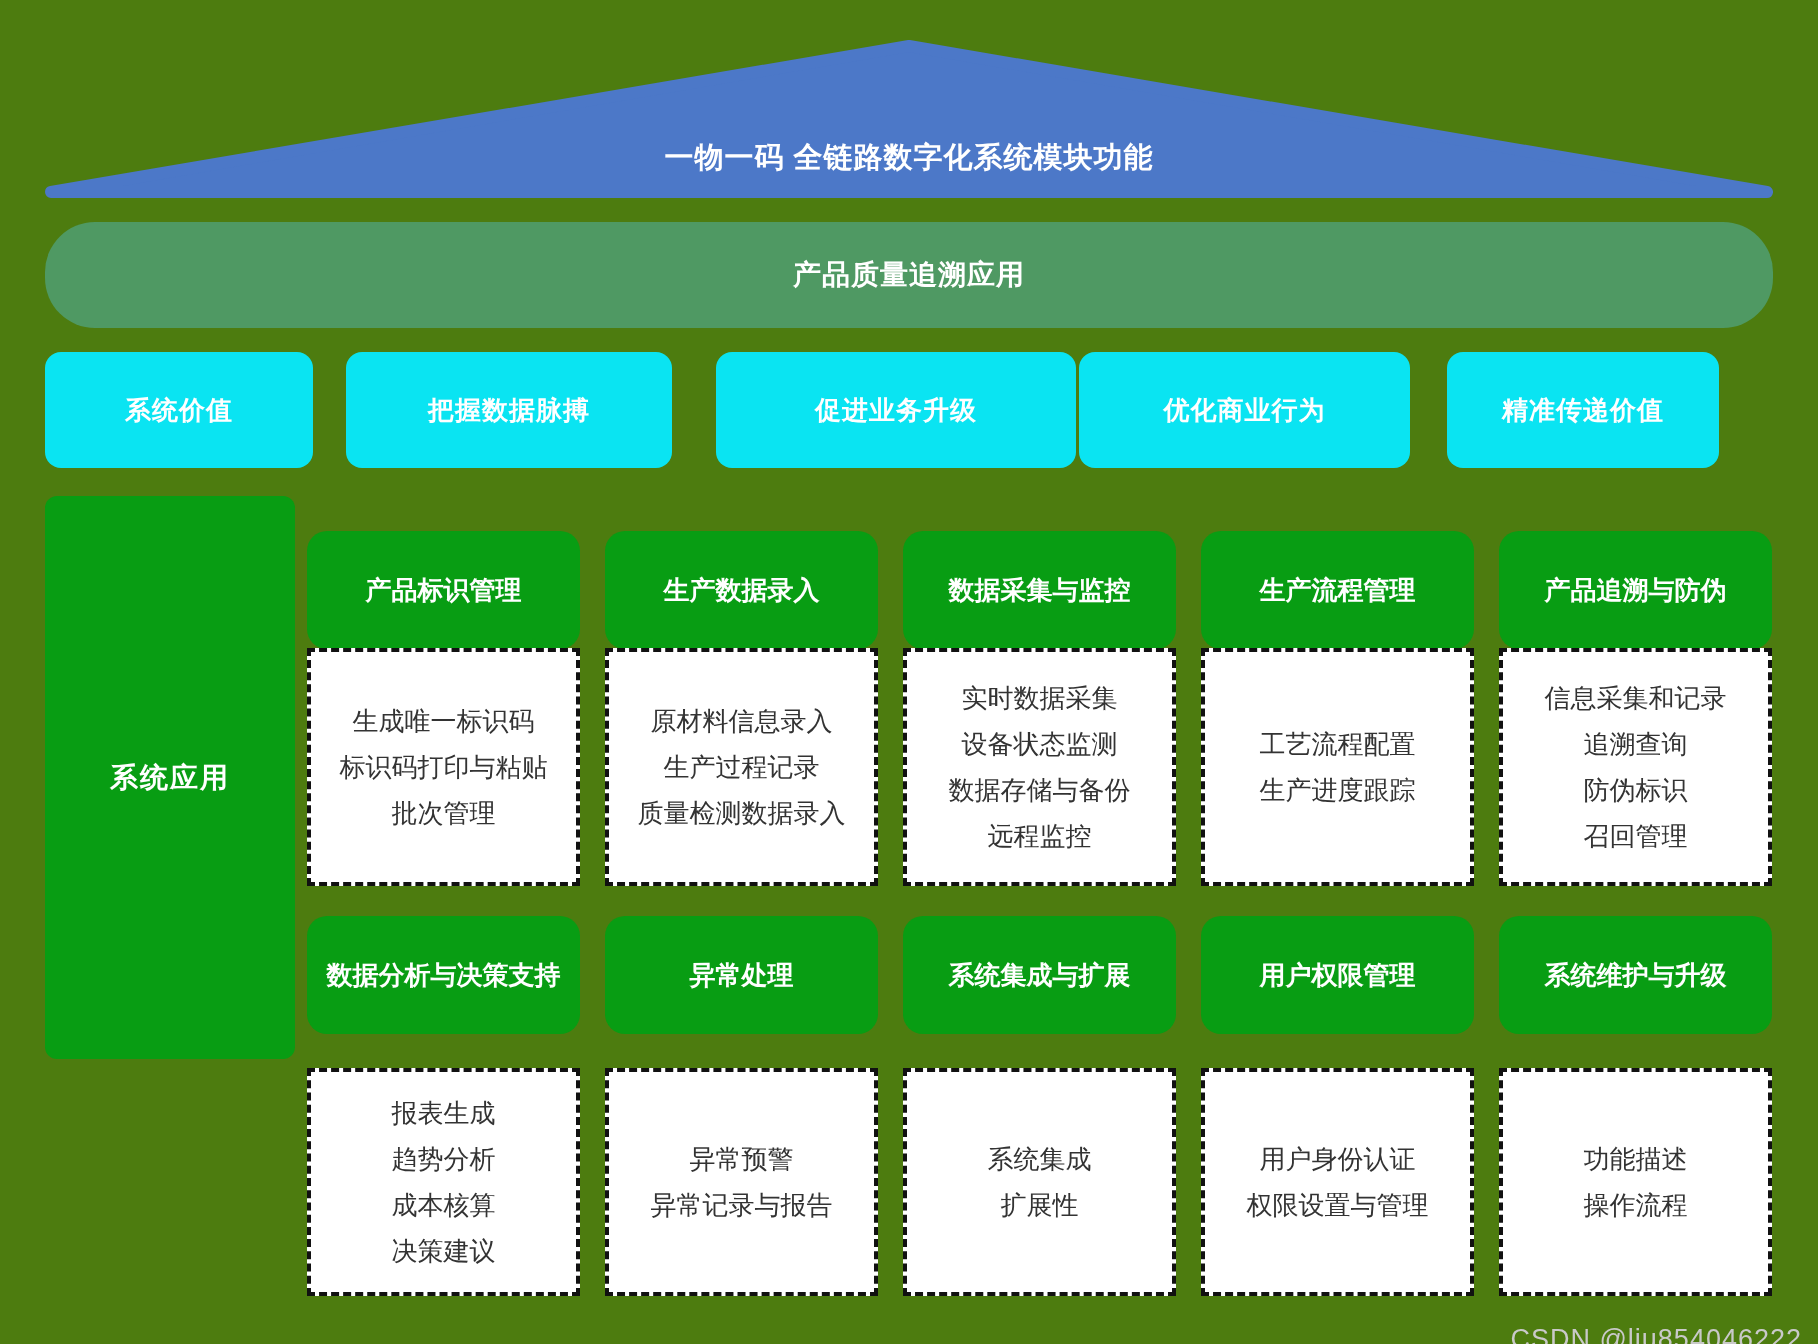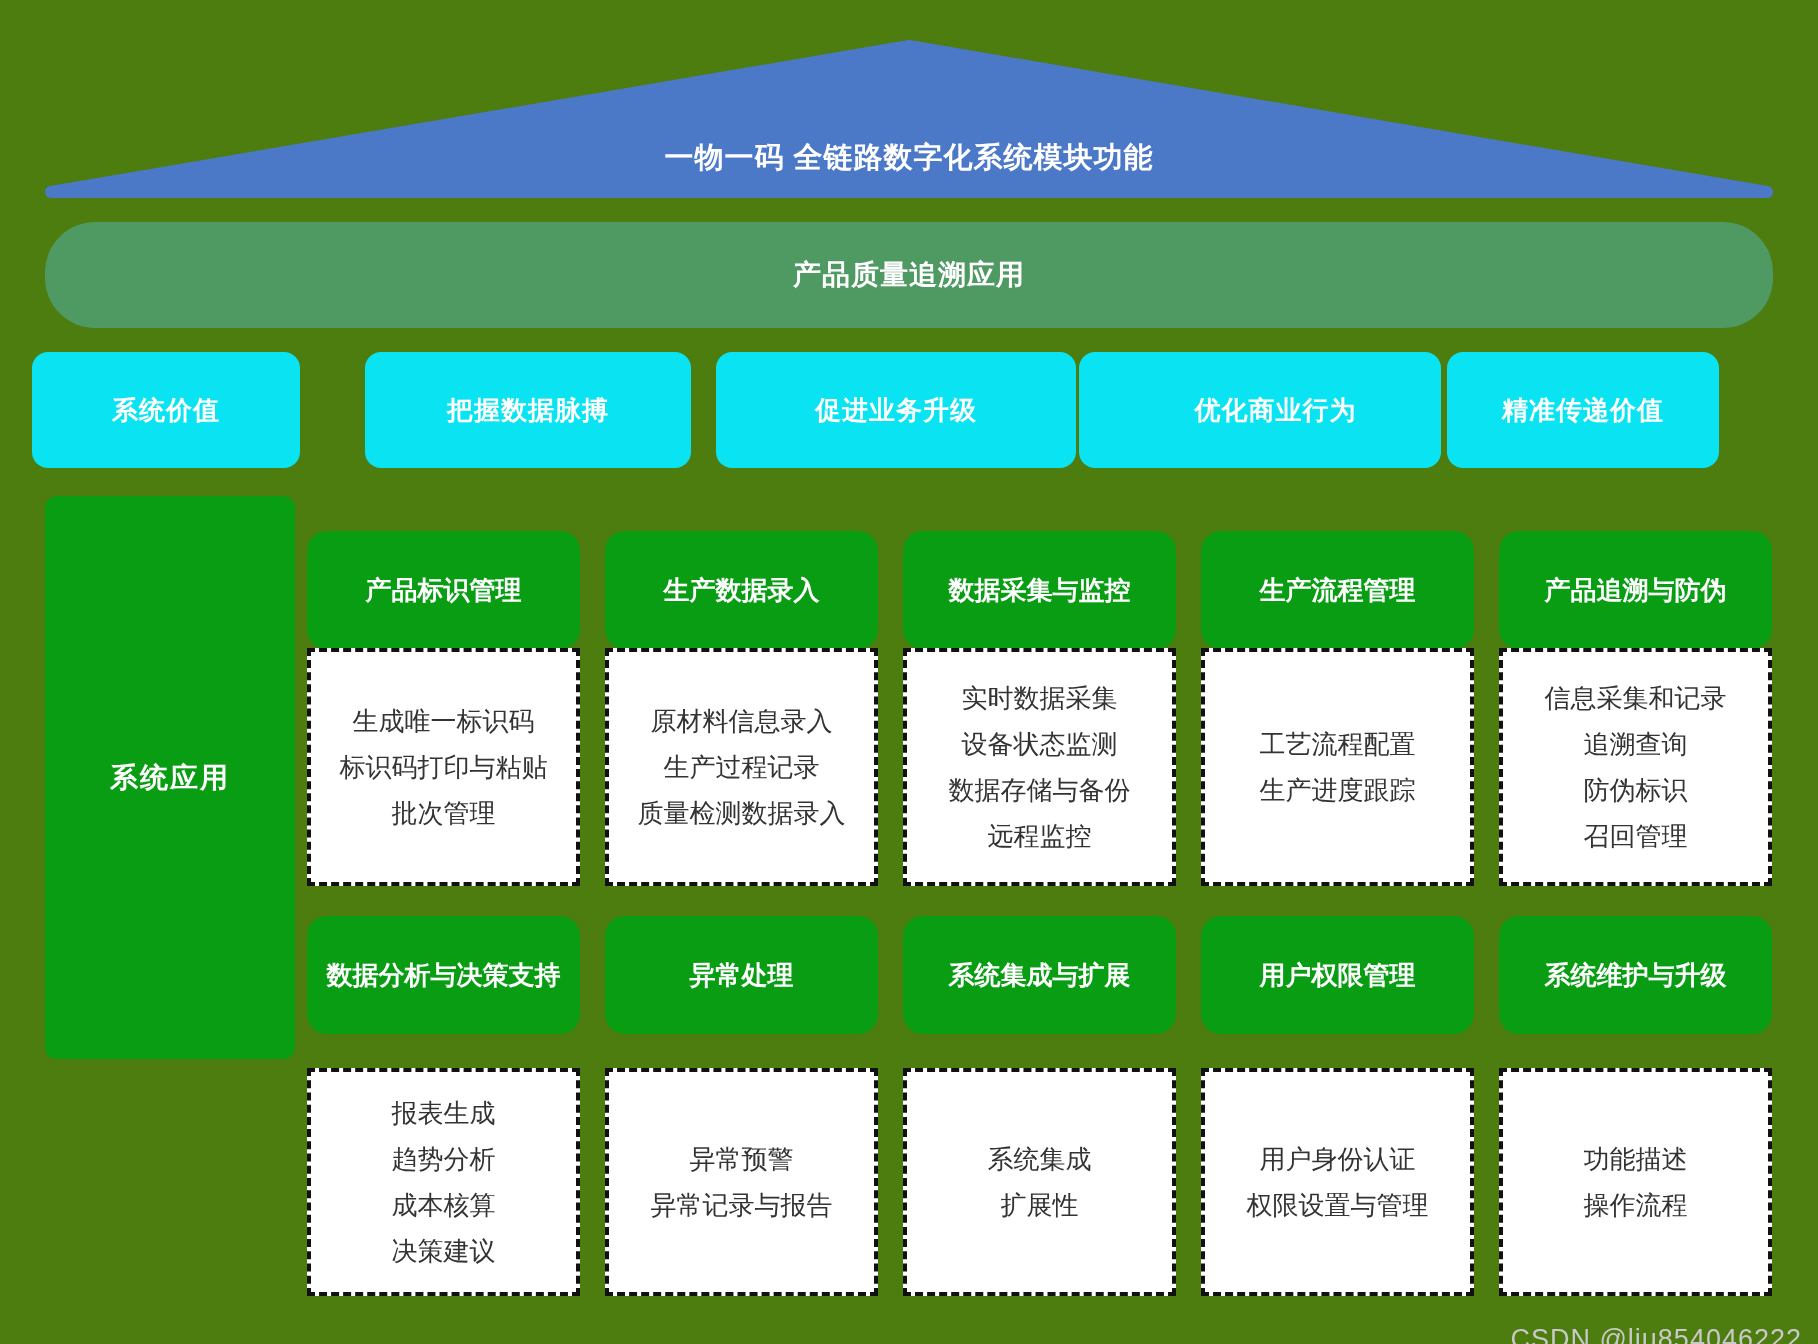--- a/index.html
+++ b/index.html
@@ -29,24 +29,24 @@
     color: #ffffff; font-size: 28px; font-weight: bold; letter-spacing: 1px;
   }
 
   
   .value-box {
     position: absolute; top: 352px; height: 116px;
     background: #0AE4F2; border-radius: 16px;
     display: flex; align-items: center; justify-content: center;
     color: #ffffff; font-size: 26px; font-weight: bold; letter-spacing: 1px;
   }
-  .v1 { left: 32px;   width: 268px; }
-  .v2 { left: 365px;  width: 326px; text-align: center; }
+  .v1 { left: 45px;   width: 268px; }
+  .v2 { left: 346px;  width: 326px; text-align: center; }
   .v3 { left: 716px;  width: 360px; }
-  .v4 { left: 1079px; width: 331px; padding-left: 31px; }
+  .v4 { left: 1079px; width: 331px; }
   .v5 { left: 1447px; width: 272px; align-items: center; }
 
   
   .sidebar {
     position: absolute; left: 45px; top: 496px; width: 250px; height: 563px;
     background: #089D13; border-radius: 12px;
     display: flex; align-items: center; justify-content: center;
     color: #ffffff; font-size: 28px; font-weight: bold; letter-spacing: 2px;
   }
 

